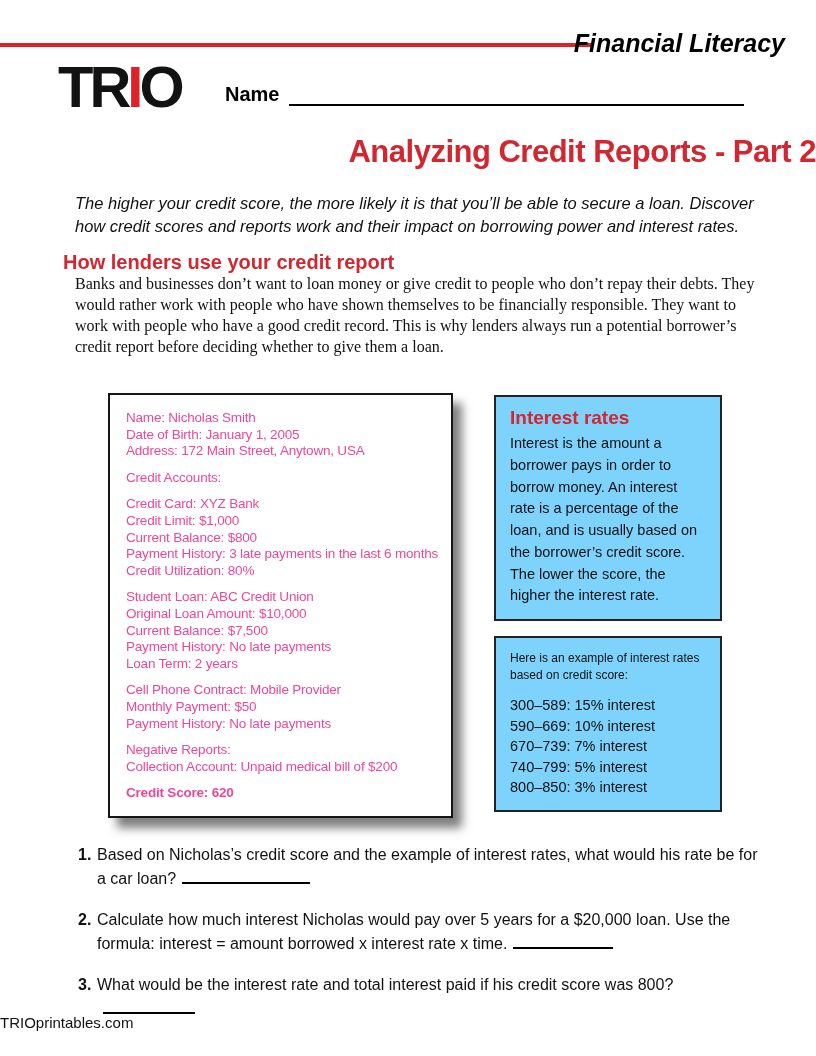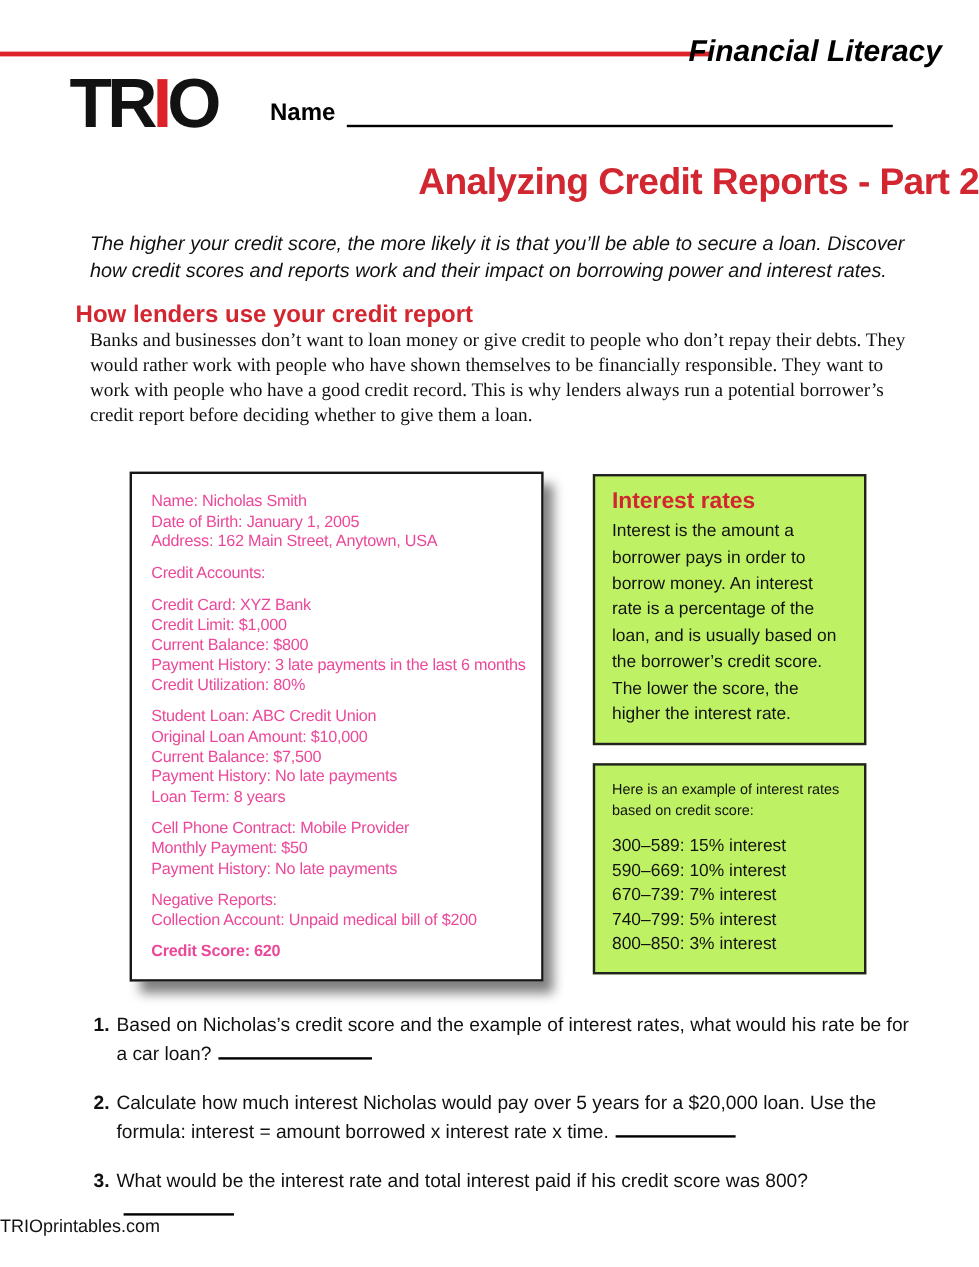--- a/index.html
+++ b/index.html
@@ -35,21 +35,21 @@
     box-shadow:9px 10px 9px rgba(0,0,0,0.5);
     font-size:13.5px; line-height:1.23; letter-spacing:-0.2px; color:#ec4899;
   }
   .cr-group { margin-bottom:10px; }
   .cr-group:last-child { margin-bottom:2px; }
   .cr-line { white-space:nowrap; }
   .cr-bold { font-weight:bold; }
 
   
   .right-col { position:absolute; top:395px; left:494px; width:228px; }
-  .info-box { box-sizing:border-box; width:228px; background:#bef264; border:2px solid #222; padding:10px 14px 12px 14px; }
+  .info-box { box-sizing:border-box; width:228px; background:#7dd3fc; border:2px solid #222; padding:10px 14px 12px 14px; }
   .info-box-heading { font-size:19px; font-weight:bold; color:#d22630; margin-bottom:4px; }
   .info-box-body { font-size:14.5px; line-height:1.5; color:#111; }
   .example-box { margin-top:15px; padding:12px 12px 12px 14px; }
   .example-intro { font-size:12px; line-height:1.42; color:#111; }
   .rate-list { margin-top:11px; font-size:14.5px; line-height:1.42; color:#111; }
 
   
   .questions { position:absolute; top:843px; left:78px; width:692px; font-size:16px; line-height:1.5; color:#111; }
   .question { display:flex; margin-bottom:17px; }
   .q-num { font-weight:bold; flex:0 0 19px; }
@@ -81,38 +81,38 @@
 
   <div class="intro">The higher your credit score, the more likely it is that you’ll be able to secure a loan. Discover how credit scores and reports work and their impact on borrowing power and interest rates.</div>
 
   <div class="section-heading">How lenders use your credit report</div>
   <div class="section-body">Banks and businesses don’t want to loan money or give credit to people who don’t repay their debts. They would rather work with people who have shown themselves to be financially responsible. They want to work with people who have a good credit record. This is why lenders always run a potential borrower’s credit report before deciding whether to give them a loan.</div>
 
   <div class="credit-box">
     <div class="cr-group">
       <div class="cr-line">Name: Nicholas Smith</div>
       <div class="cr-line">Date of Birth: January 1, 2005</div>
-      <div class="cr-line">Address: 162 Main Street, Anytown, USA</div>
+      <div class="cr-line">Address: 172 Main Street, Anytown, USA</div>
     </div>
     <div class="cr-group">
       <div class="cr-line">Credit Accounts:</div>
     </div>
     <div class="cr-group">
       <div class="cr-line">Credit Card: XYZ Bank</div>
       <div class="cr-line">Credit Limit: $1,000</div>
       <div class="cr-line">Current Balance: $800</div>
       <div class="cr-line">Payment History: 3 late payments in the last 6 months</div>
       <div class="cr-line">Credit Utilization: 80%</div>
     </div>
     <div class="cr-group">
       <div class="cr-line">Student Loan: ABC Credit Union</div>
       <div class="cr-line">Original Loan Amount: $10,000</div>
       <div class="cr-line">Current Balance: $7,500</div>
       <div class="cr-line">Payment History: No late payments</div>
-      <div class="cr-line">Loan Term: 8 years</div>
+      <div class="cr-line">Loan Term: 2 years</div>
     </div>
     <div class="cr-group">
       <div class="cr-line">Cell Phone Contract: Mobile Provider</div>
       <div class="cr-line">Monthly Payment: $50</div>
       <div class="cr-line">Payment History: No late payments</div>
     </div>
     <div class="cr-group">
       <div class="cr-line">Negative Reports:</div>
       <div class="cr-line">Collection Account: Unpaid medical bill of $200</div>
     </div>

